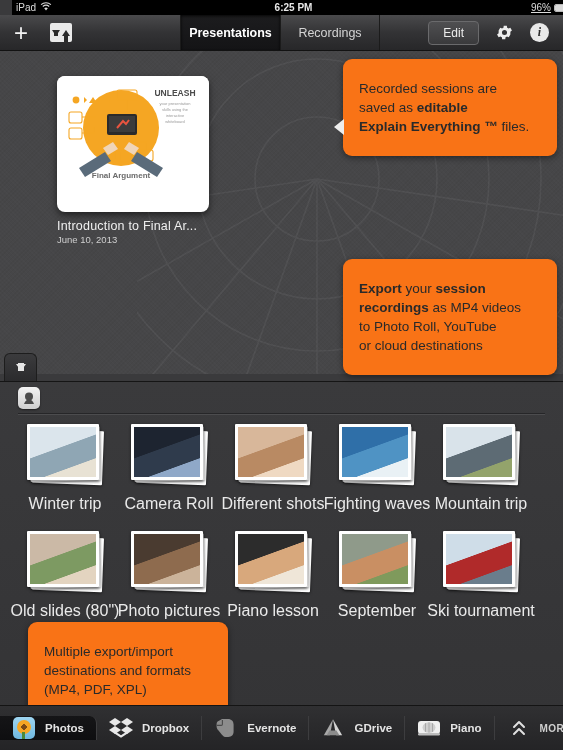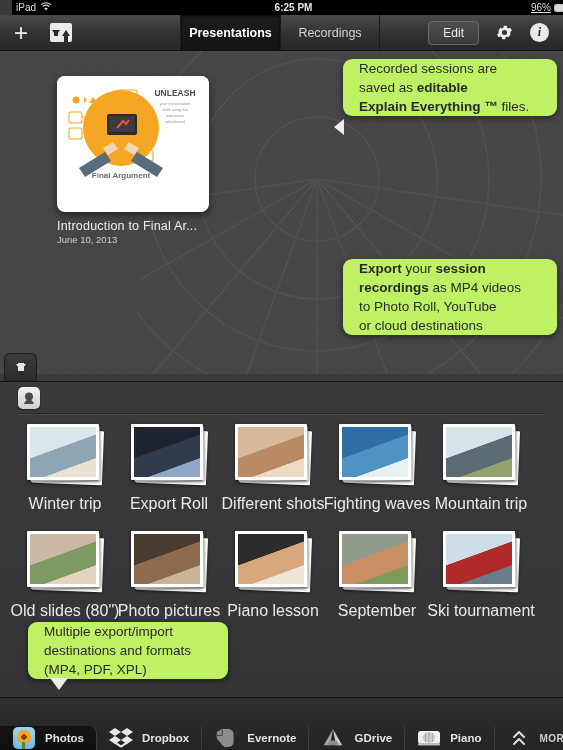--- a/index.html
+++ b/index.html
@@ -117,37 +117,37 @@
   }
   .sheet.s3 { left:7px; top:6px; width:70px; height:54px; transform:rotate(2.2deg); }
   .sheet.s2 { left:4px; top:3px; width:70px; height:54px; transform:rotate(-1.2deg); }
   .sheet.s1 { left:1px; top:0px; width:72px; height:56px; padding:3px; }
   .sheet.s1 .ph { width:100%; height:100%; overflow:hidden; }
   .album-label { margin-top:9px; font-size:16px; color:#eaeaea; text-align:center; white-space:nowrap; }
   .row2 { margin-top:14px; }
 
   
   .callout {
-    position:absolute; background:#bef264; border-radius:9px; padding:0 16px;
+    position:absolute; background:#f97316; border-radius:9px; padding:20px 16px;
     color:#2a2a2a; font-size:13.5px; line-height:19px; box-shadow:0 2px 6px rgba(0,0,0,.45); z-index:20;
   }
   .callout b { font-weight:bold; }
   .co1 { left:343px; top:59px; width:214px; }
   .co1:after { content:""; position:absolute; left:-9px; top:60px; width:0;height:0;
     border-top:8px solid transparent; border-bottom:8px solid transparent; border-right:10px solid #ededed; }
   .co2 { left:343px; top:259px; width:214px; }
   .co3 { left:28px; top:622px; width:200px; }
   .co3:after { content:""; position:absolute; left:22px; bottom:-11px; width:0;height:0;
     border-left:9px solid transparent; border-right:9px solid transparent; border-top:12px solid #ededed; }
 
   
   .bottombar {
-    position:absolute; bottom:0; left:0; width:563px; height:53px;
+    position:absolute; bottom:0; left:0; width:563px; height:45px;
     background:linear-gradient(180deg,#303032 0%,#242426 100%);
-    border-top:1px solid #141414; display:flex; align-items:flex-end; z-index:30;
+    border-top:1px solid #141414; display:flex; align-items:center; z-index:30;
   }
   .dest {
     display:flex; align-items:center; gap:9px; padding:0 12px; cursor:pointer;
     border-right:1px solid #3d3d3f; position:relative;
   }
   .dest.active { background:linear-gradient(180deg,#151517 0%,#0e0e10 100%); border-radius:0 7px 0 0; }
   .dest-label { font-size:11.5px; color:#e4e4e4; font-weight:bold; white-space:nowrap; }
   .dest.more .dest-label{ font-size:10px; letter-spacing:.4px; color:#cfcfcf; }
   .d-ico { width:24px; height:24px; display:flex; align-items:center; justify-content:center; }
   .sunflower { width:22px;height:22px;border-radius:5px;background:linear-gradient(180deg,#9fd6f2,#6fb8e0); position:relative; overflow:hidden;}
@@ -302,21 +302,21 @@
           <div class="album-label">Winter trip</div>
         </div>
         <div class="album">
           <div class="album-stack">
             <div class="sheet s3"></div>
             <div class="sheet s2"></div>
             <div class="sheet s1">
               <div class="ph" style="background:linear-gradient(160deg,#1d2430 0%,#1d2430 42%,#2f3b4c 43%,#2f3b4c 74%,#8fa8c8 75%,#8fa8c8 100%)"></div>
             </div>
           </div>
-          <div class="album-label">Export Roll</div>
+          <div class="album-label">Camera Roll</div>
         </div>
         <div class="album">
           <div class="album-stack">
             <div class="sheet s3"></div>
             <div class="sheet s2"></div>
             <div class="sheet s1">
               <div class="ph" style="background:linear-gradient(160deg,#d8b79a 0%,#d8b79a 42%,#b98a63 43%,#b98a63 74%,#efd9c2 75%,#efd9c2 100%)"></div>
             </div>
           </div>
           <div class="album-label">Different shots</div>

